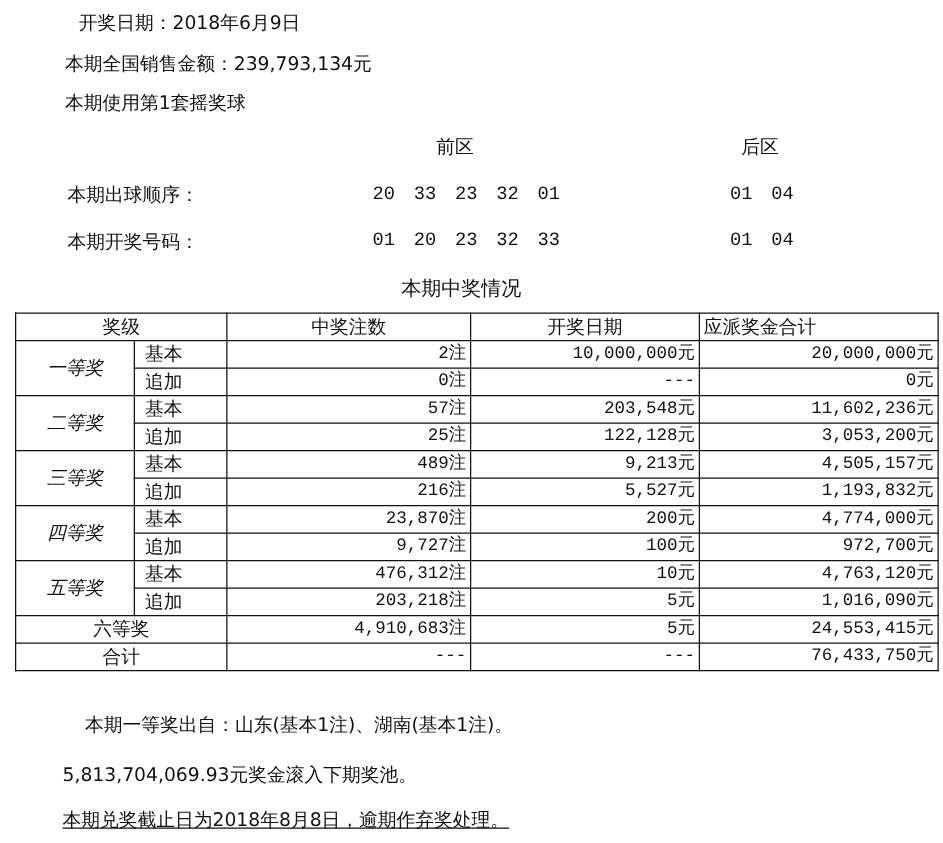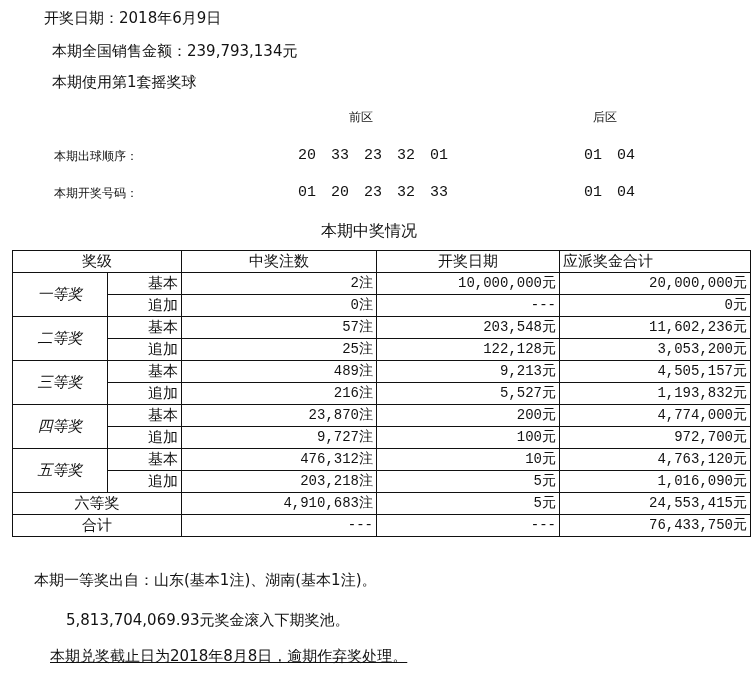--- a/index.html
+++ b/index.html
@@ -2,46 +2,46 @@
 <html><head>
 <meta charset="utf-8">
 <style>
   html, body { margin: 0; padding: 0; background: #ffffff; }
   body {
     width: 754px; height: 674px; position: relative; overflow: hidden;
     font-family: "DejaVu Sans", "Liberation Sans", sans-serif;
     color: #111111;
   }
   .line { position: absolute; font-size: 15px; white-space: nowrap; line-height: 20px; }
-  .hdr-label { position: absolute; font-size: 12px; line-height: 20px; }
+  .hdr-label { position: absolute; font-size: 15px; line-height: 20px; }
   .balls { position: absolute; font-size: 15px; line-height: 20px; word-spacing: 6px; font-family: "Liberation Mono", "DejaVu Sans Mono", monospace; }
   .section-title { position: absolute; font-size: 16px; line-height: 20px; }
 
   table.prize {
     position: absolute; left: 12px; top: 250px;
     border-collapse: collapse;
     font-size: 14px;
   }
   table.prize td, table.prize th {
     border: 1.5px solid #111;
     height: 21px; padding: 0 3px; line-height: 21px;
     font-weight: normal; white-space: nowrap;
   }
   table.prize th { text-align: center; font-size: 15px; }
   .c-level { width: 88px; text-align: center; font-size: 15px; font-style: italic; }
-  .c-sub { width: 62px; text-align: right; padding-left: 8px !important; font-size: 15px; }
+  .c-sub { width: 62px; text-align: left; padding-left: 8px !important; font-size: 15px; }
   .c-count { width: 188px; text-align: right; font-family: "Liberation Mono", "DejaVu Sans Mono", monospace; }
   .c-unit { width: 176px; text-align: right; font-family: "Liberation Mono", "DejaVu Sans Mono", monospace; }
   .c-total { width: 184px; text-align: right; font-family: "Liberation Mono", "DejaVu Sans Mono", monospace; }
   .merged { text-align: center; font-size: 15px; }
 </style>
 </head>
 <body>
 
-<div class="line" style="left:44px; top:8px;">开奖日期：2018年6月9日</div>
+<div class="line" style="left:63px; top:8px;">开奖日期：2018年6月9日</div>
 <div class="line" style="left:52px; top:41px;">本期全国销售金额：239,793,134元</div>
 <div class="line" style="left:52px; top:72px;">本期使用第1套摇奖球</div>
 
 <div class="hdr-label" style="left:349px; top:107px;">前区</div>
 <div class="hdr-label" style="left:593px; top:107px;">后区</div>
 
 <div class="hdr-label" style="left:54px; top:146px;">本期出球顺序：</div>
 <div class="balls" style="left:298px; top:146px;">20 33 23 32 01</div>
 <div class="balls" style="left:584px; top:146px;">01 04</div>
 
@@ -139,15 +139,15 @@
 
   <tr>
     <td class="merged" colspan="2">合计</td>
     <td class="c-count">---</td>
     <td class="c-unit">---</td>
     <td class="c-total">76,433,750元</td>
   </tr>
 </tbody>
   </table>
 
-<div class="line" style="left:34px; top:570px;text-align:center;">本期一等奖出自：山东(基本1注)、湖南(基本1注)。</div>
-<div class="line" style="left:50px; top:610px;margin-left:16px;">5,813,704,069.93元奖金滚入下期奖池。</div>
+<div class="line" style="left:68px; top:570px;text-align:center;">本期一等奖出自：山东(基本1注)、湖南(基本1注)。</div>
+<div class="line" style="left:50px; top:610px;">5,813,704,069.93元奖金滚入下期奖池。</div>
 <div class="line" style="left:50px; top:646px;text-decoration:underline;">本期兑奖截止日为2018年8月8日，逾期作弃奖处理。</div>
 
 </body></html>

